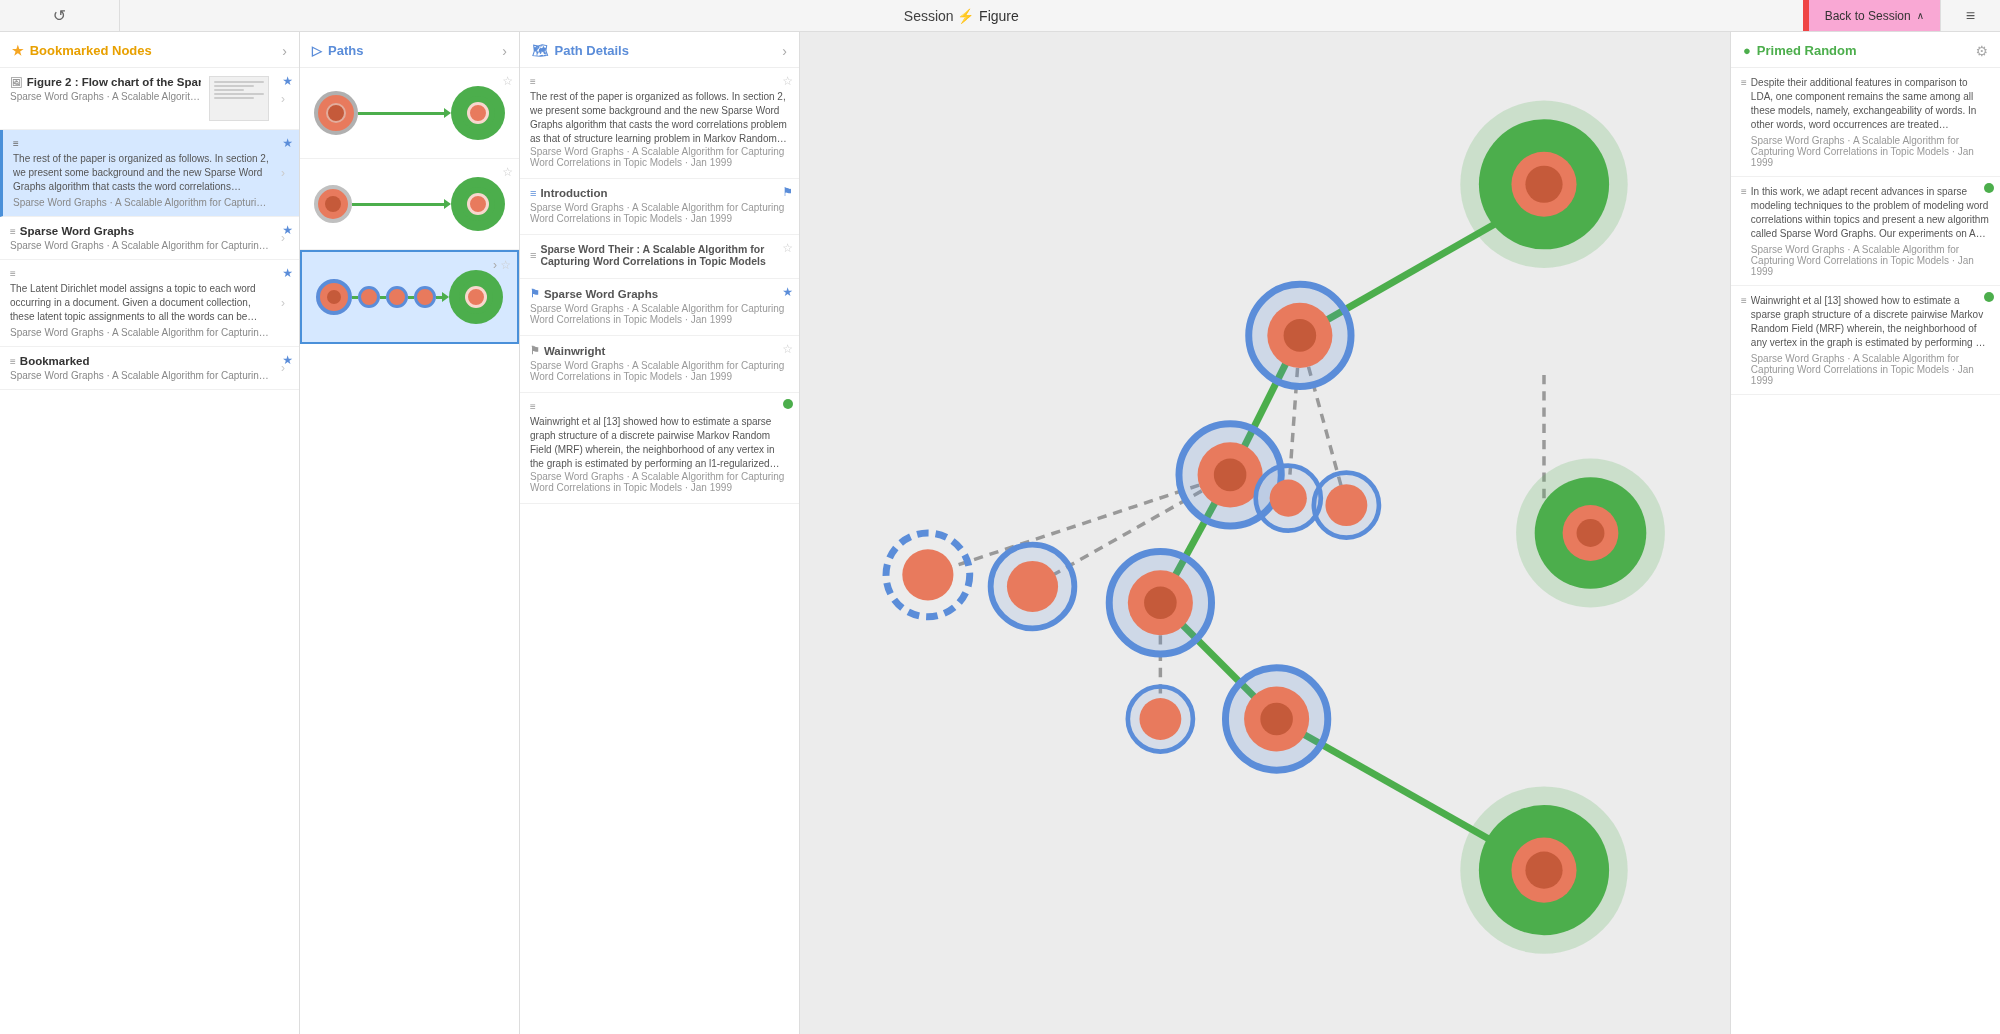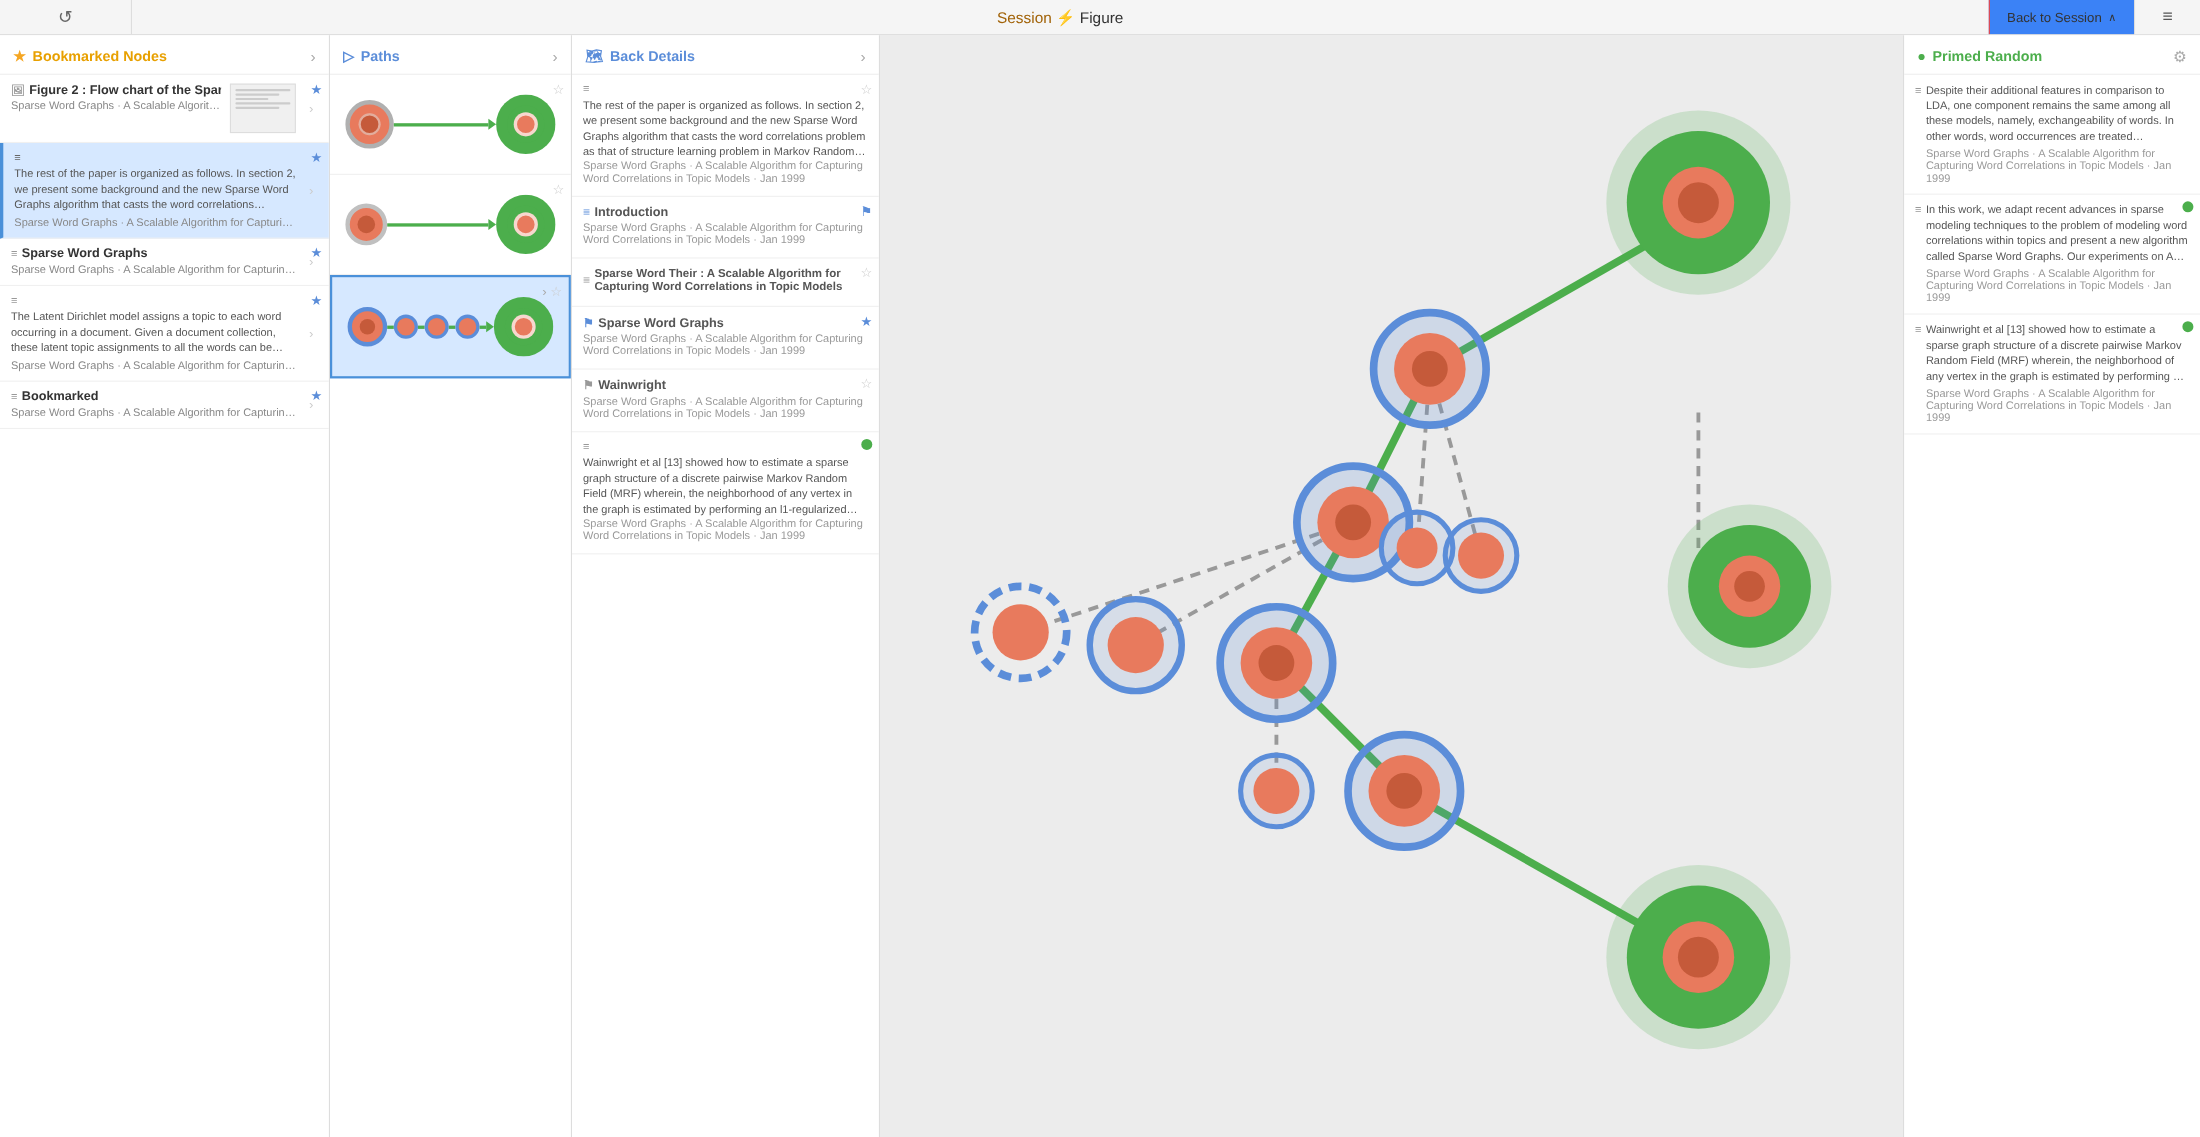--- a/index.html
+++ b/index.html
@@ -35,22 +35,22 @@
       display: flex;
       align-items: center;
       height: 100%;
     }
     .back-session-btn {
       display: flex;
       align-items: center;
       padding: 0 16px;
       height: 100%;
       border: none;
-      background: #3b82f6;
-      border-left: 1px solid #ef4444;
+      background: #f9a8d4;
+      border-left: 6px solid #ef4444;
       font-size: 12px;
       cursor: pointer;
       color: #333;
     }
     .menu-btn {
       display: flex;
       align-items: center;
       padding: 0 16px;
       height: 100%;
       border: none;
@@ -332,21 +332,21 @@
     .header-primed { color: #4cae4c; font-size: 13px; }
   </style>
 </head>
 <body>
 
 <div class="top-bar">
   <div class="top-bar-left">
     <span style="font-size:16px; color:#666; cursor:pointer;">↺</span>
   </div>
   <div class="top-bar-center">
-    <span style="color:#a16207;">Session</span>
+    <span style="color:#404040;">Session</span>
     <span class="lightning-icon">⚡</span>
     <span style="color:#333;">Figure</span>
   </div>
   <div class="top-bar-right">
     <button class="back-session-btn">
       <span>Back to Session</span>
       <span style="margin-left:6px; font-size:10px;">∧</span>
     </button>
     <button class="menu-btn">
       <span>≡</span>
@@ -503,21 +503,21 @@
         <span style="position:absolute;top:6px;right:20px;color:#aaa;font-size:12px;">›</span>
       </div>
 
     </div>
   </div>
 
   <div class="panel path-details-panel">
     <div class="panel-header">
       <div class="panel-title">
         <span class="header-map">🗺</span>
-        <span>Back Details</span>
+        <span>Path Details</span>
       </div>
       <div class="panel-actions">
         <span class="expand-icon">›</span>
       </div>
     </div>
     <div class="panel-scroll">
 
       <div class="detail-card">
         <div class="detail-card-title">
           <span style="color:#999;font-size:10px;">≡</span>

